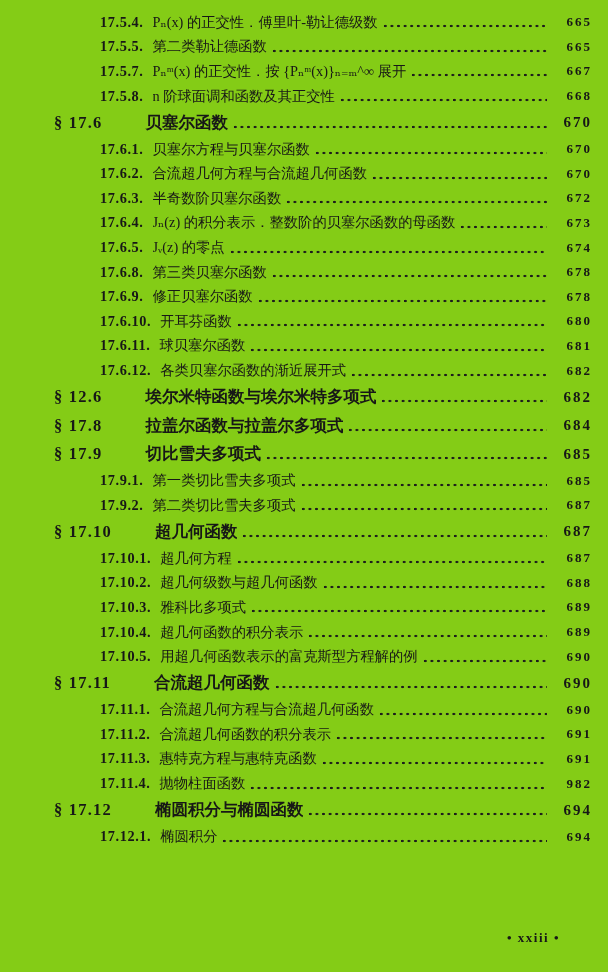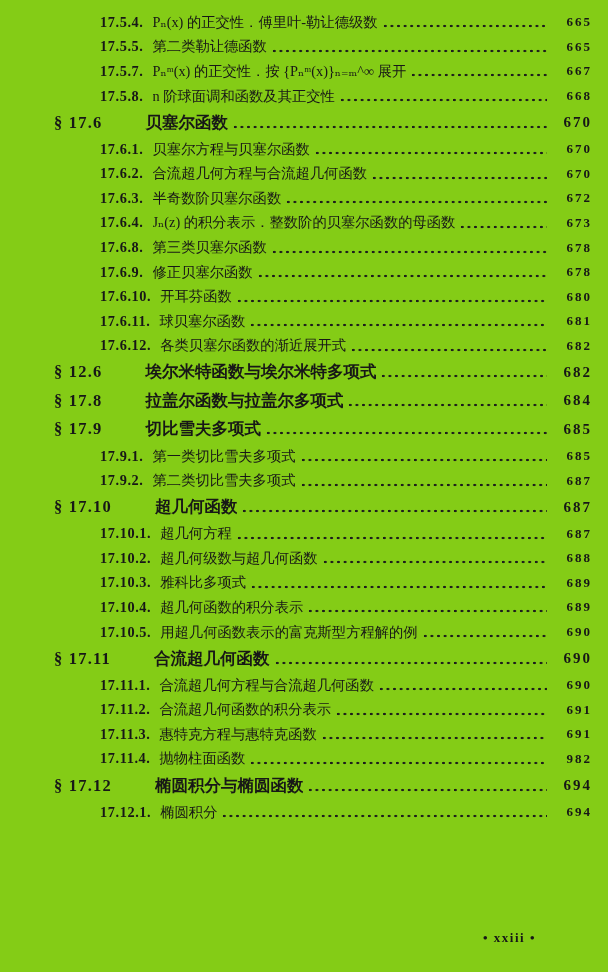--- a/index.html
+++ b/index.html
@@ -66,21 +66,21 @@
     flex: 0 0 auto;
     min-width: 38px;
     text-align: right;
     font-weight: 700;
     font-size: 13px;
     letter-spacing: 2px;
   }
   .sec .page-num { font-size: 15px; }
   .footer {
     position: absolute;
-    right: 72px;
+    right: 48px;
     bottom: 26px;
     font-size: 13px;
     font-weight: 700;
     letter-spacing: 1.5px;
   }
 </style>
 </head>
 <body>
 
 <div class="page">
@@ -133,20 +133,26 @@
     <span class="leader"></span>
     <span class="page-num">672</span>
   </div>
       <div class="row sub">
     <span class="label">17.6.4.</span>
     <span class="title">Jₙ(z) 的积分表示．整数阶的贝塞尔函数的母函数</span>
     <span class="leader"></span>
     <span class="page-num">673</span>
   </div>
       <div class="row sub">
+    <span class="label">17.6.5.</span>
+    <span class="title">Jᵥ(z) 的零点</span>
+    <span class="leader"></span>
+    <span class="page-num">674</span>
+  </div>
+      <div class="row sub">
     <span class="label">17.6.8.</span>
     <span class="title">第三类贝塞尔函数</span>
     <span class="leader"></span>
     <span class="page-num">678</span>
   </div>
       <div class="row sub">
     <span class="label">17.6.9.</span>
     <span class="title">修正贝塞尔函数</span>
     <span class="leader"></span>
     <span class="page-num">678</span>

